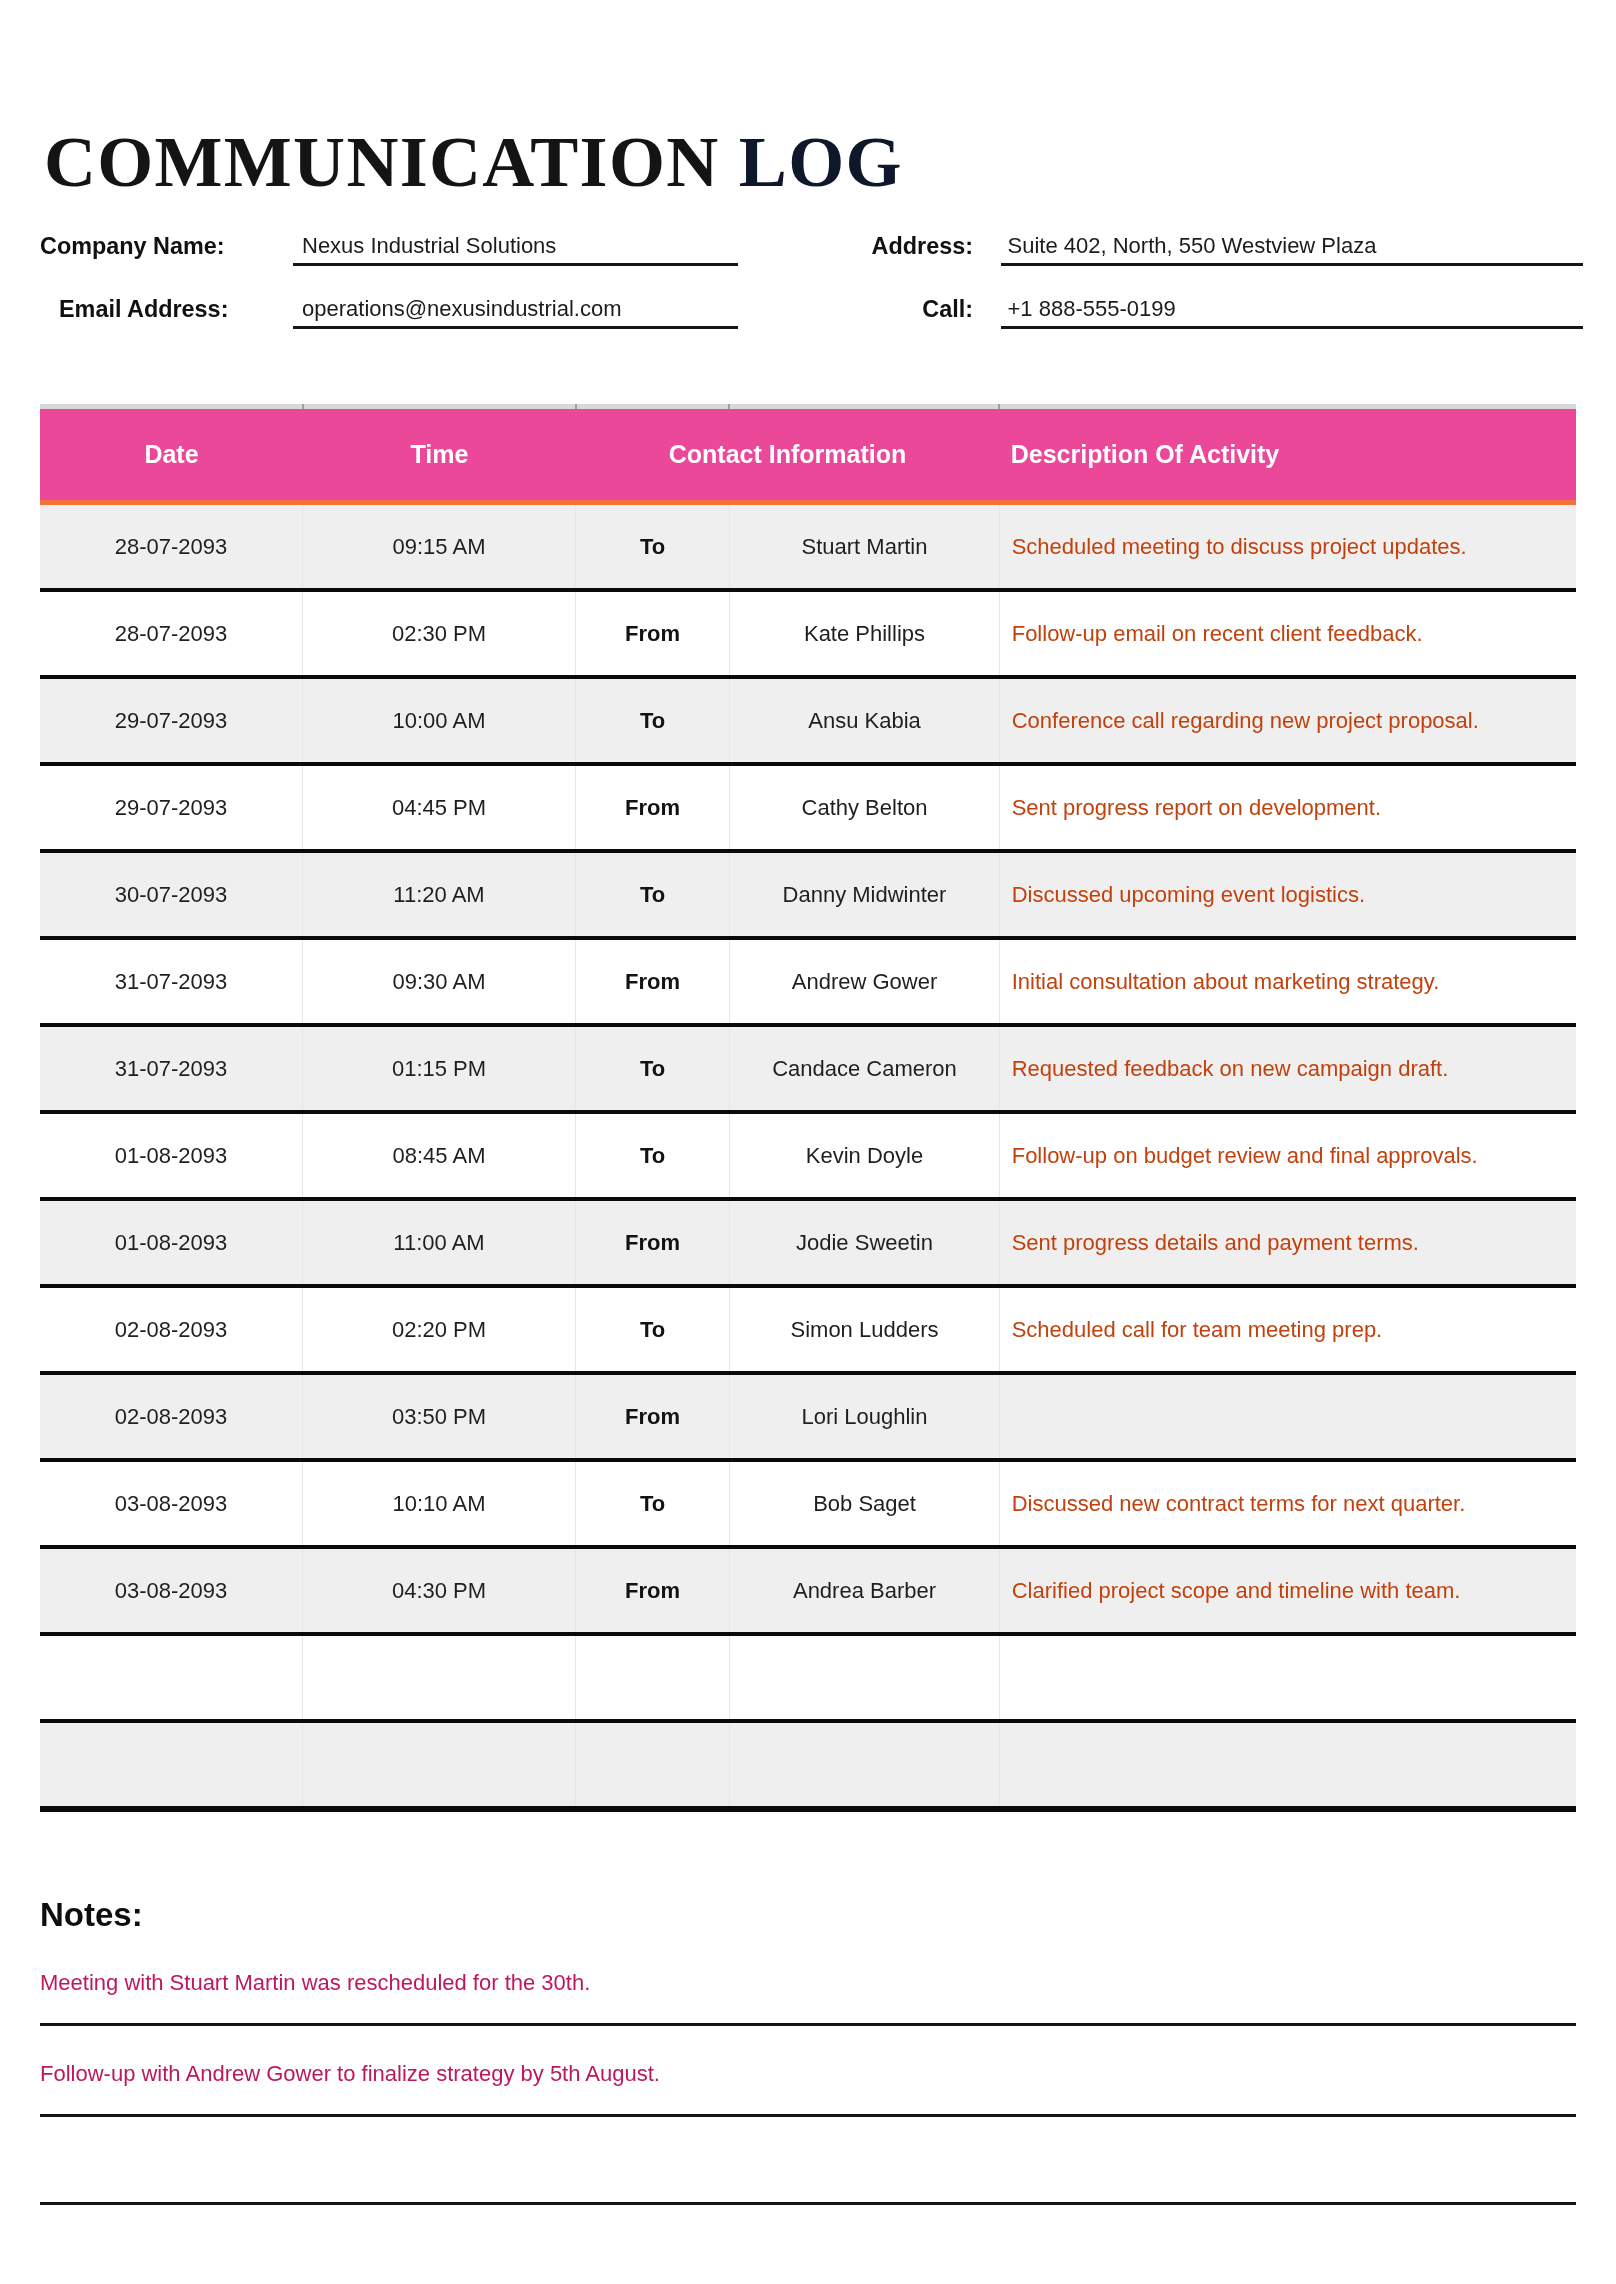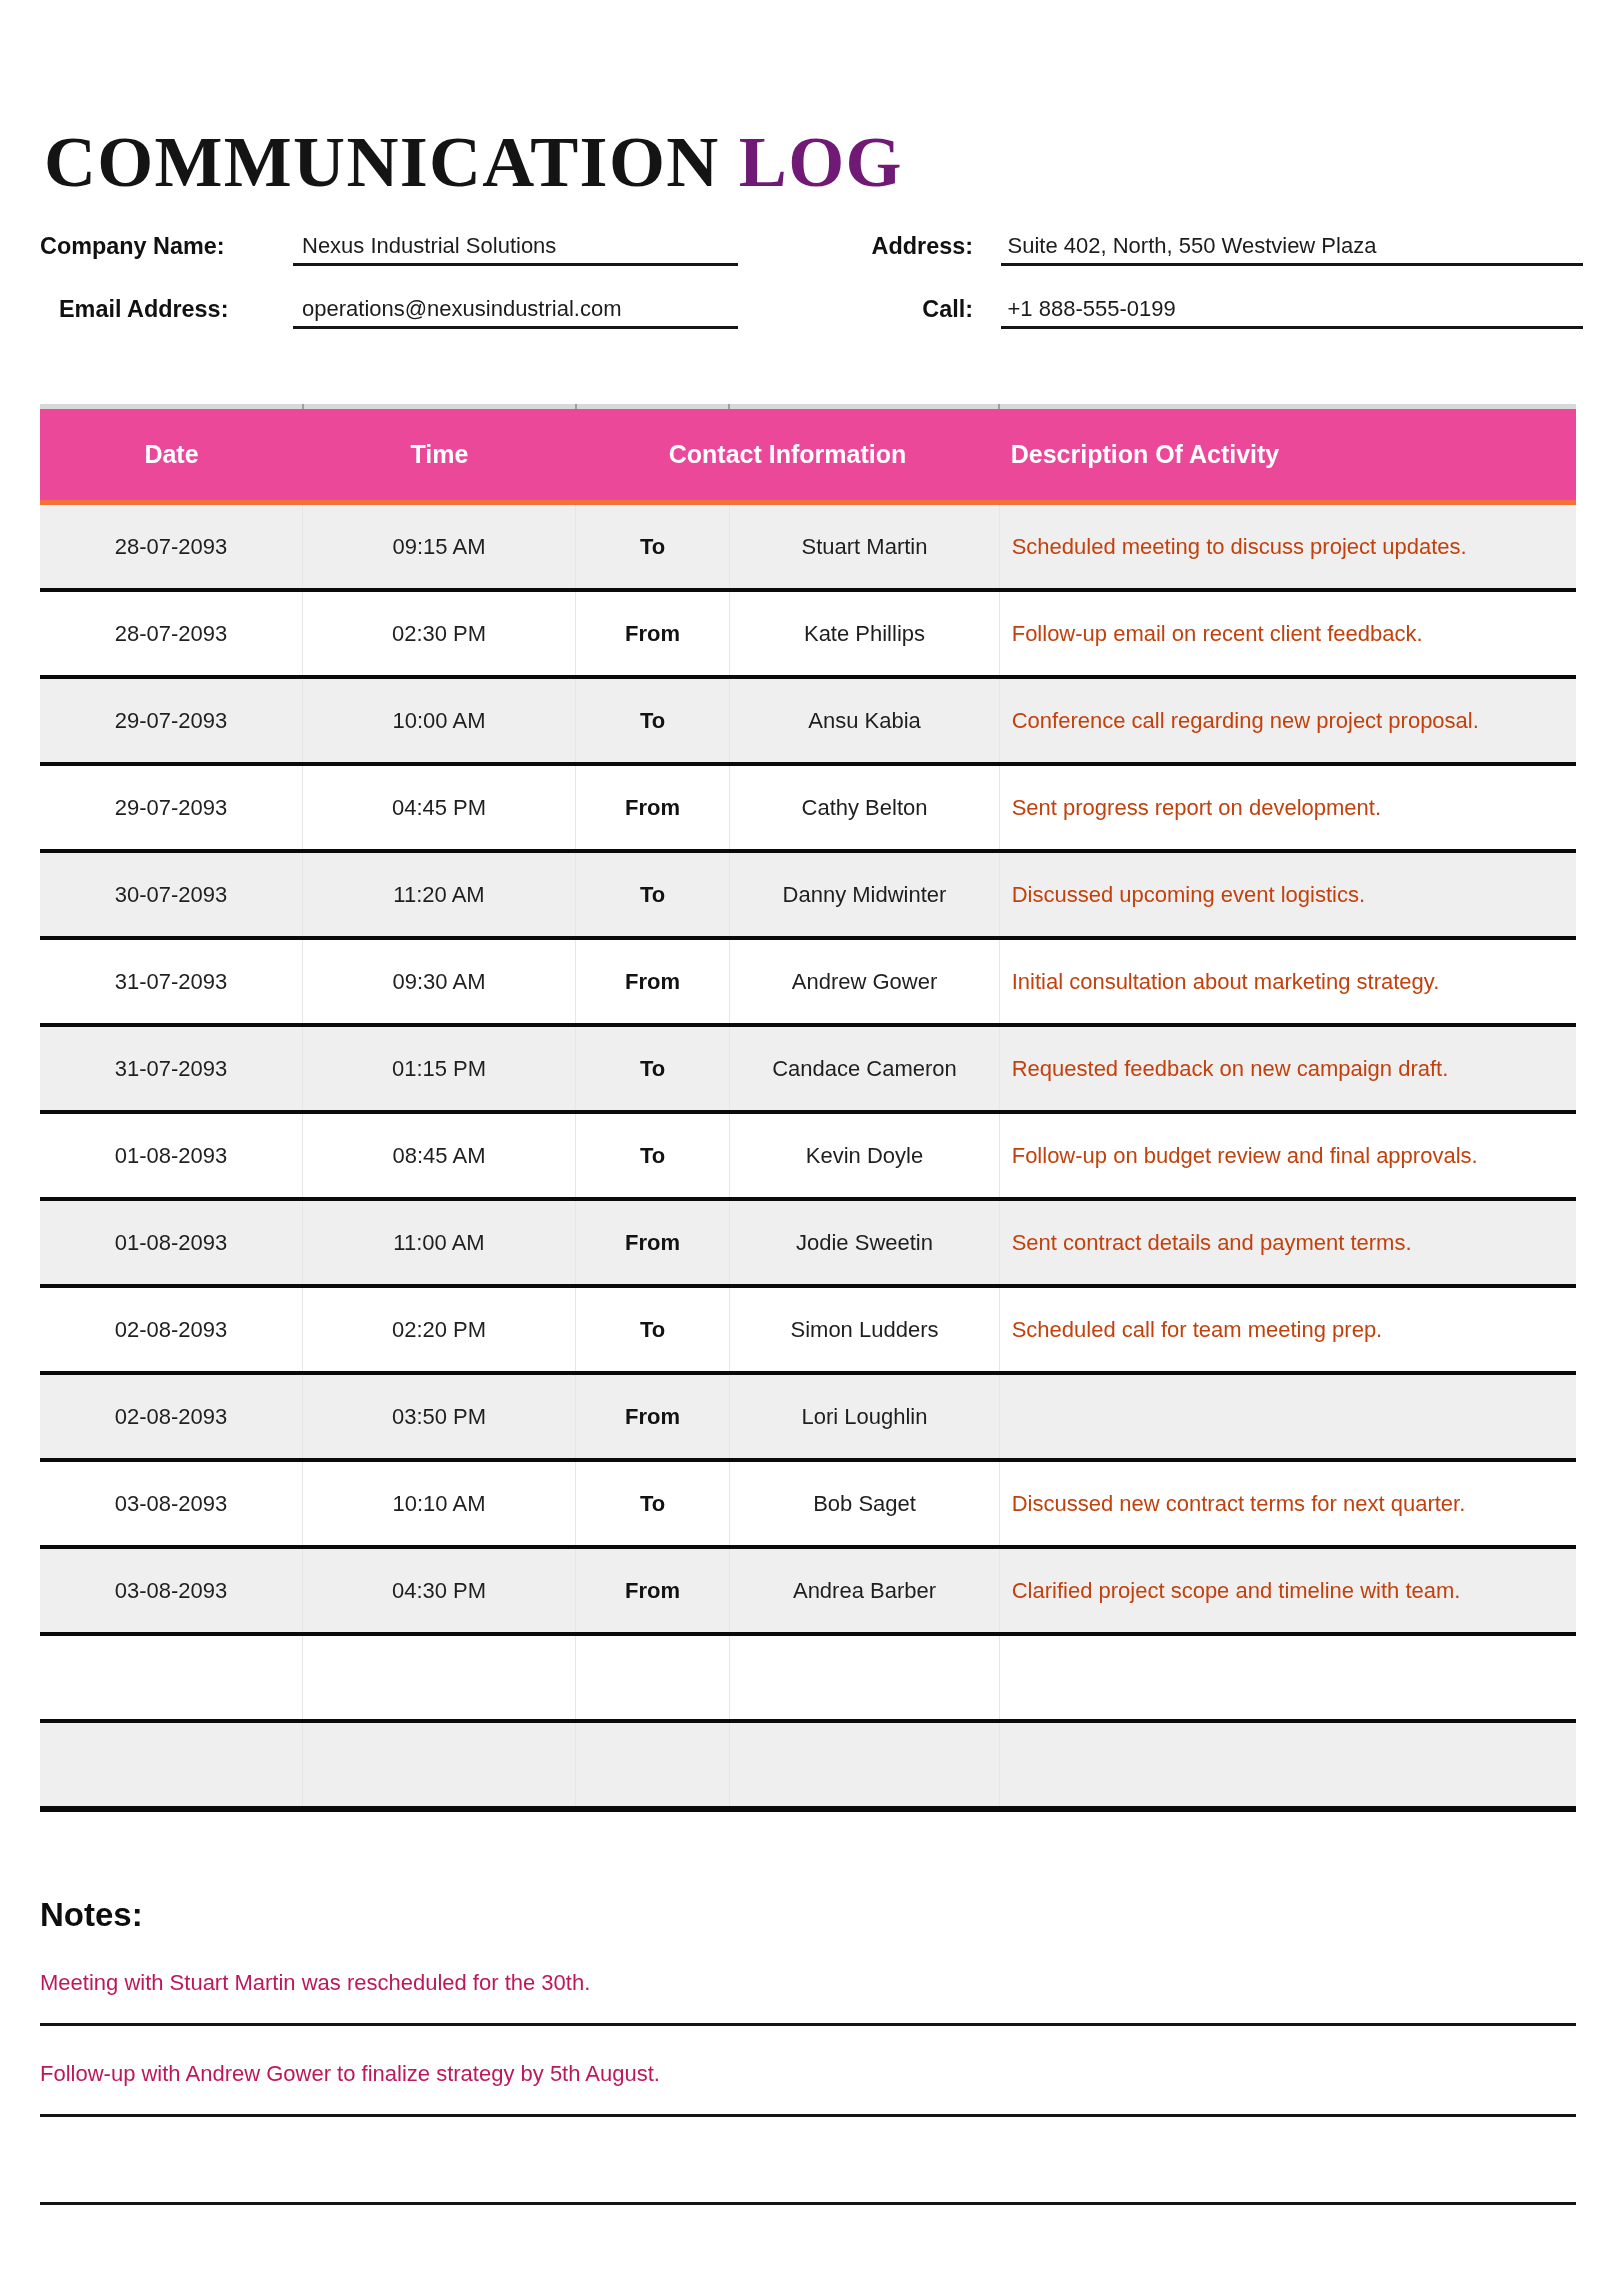--- a/index.html
+++ b/index.html
@@ -80,21 +80,21 @@
   }
   .nl-1{top:1953px;}
   .nl-2{top:2044px;}
   .nl-3{top:2132px;}
 </style>
 </head>
 <body>
 
 <div class="page">
 
-  <h1 class="title"><span>COMMUNICATION</span>&nbsp;<span class="accent" style="color: #701a75; text-align: right;">LOG</span></h1>
+  <h1 class="title"><span>COMMUNICATION</span>&nbsp;<span class="accent" style="color: #0f172a; text-align: right;">LOG</span></h1>
 
   <div class="info-label lbl-company">Company Name:</div>
   <div class="info-field fld-company">Nexus Industrial Solutions</div>
 
   <div class="info-label lbl-address">Address:</div>
   <div class="info-field fld-address">Suite 402, North, 550 Westview Plaza</div>
 
   <div class="info-label lbl-email">Email Address:</div>
   <div class="info-field fld-email">operations@nexusindustrial.com</div>
 
@@ -178,21 +178,21 @@
     <div class="tcell c-dir">To</div>
     <div class="tcell c-name">Kevin Doyle</div>
     <div class="tcell c-desc">Follow-up on budget review and final approvals.</div>
   </div>
 
   <div class="trow alt">
     <div class="tcell c-date">01-08-2093</div>
     <div class="tcell c-time">11:00 AM</div>
     <div class="tcell c-dir">From</div>
     <div class="tcell c-name">Jodie Sweetin</div>
-    <div class="tcell c-desc">Sent contract details and payment terms.</div>
+    <div class="tcell c-desc">Sent progress details and payment terms.</div>
   </div>
 
   <div class="trow">
     <div class="tcell c-date">02-08-2093</div>
     <div class="tcell c-time">02:20 PM</div>
     <div class="tcell c-dir">To</div>
     <div class="tcell c-name">Simon Ludders</div>
     <div class="tcell c-desc">Scheduled call for team meeting prep.</div>
   </div>
 

